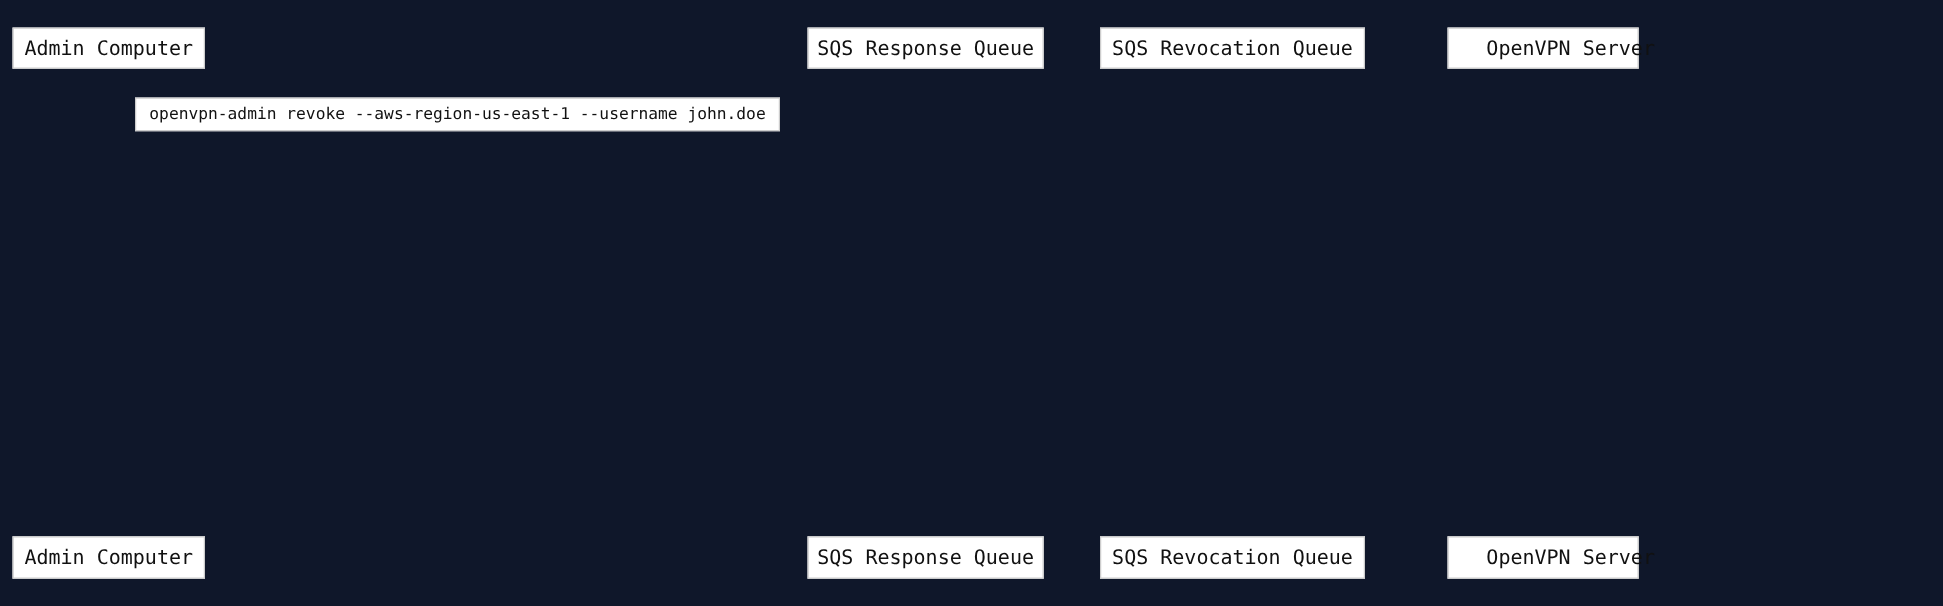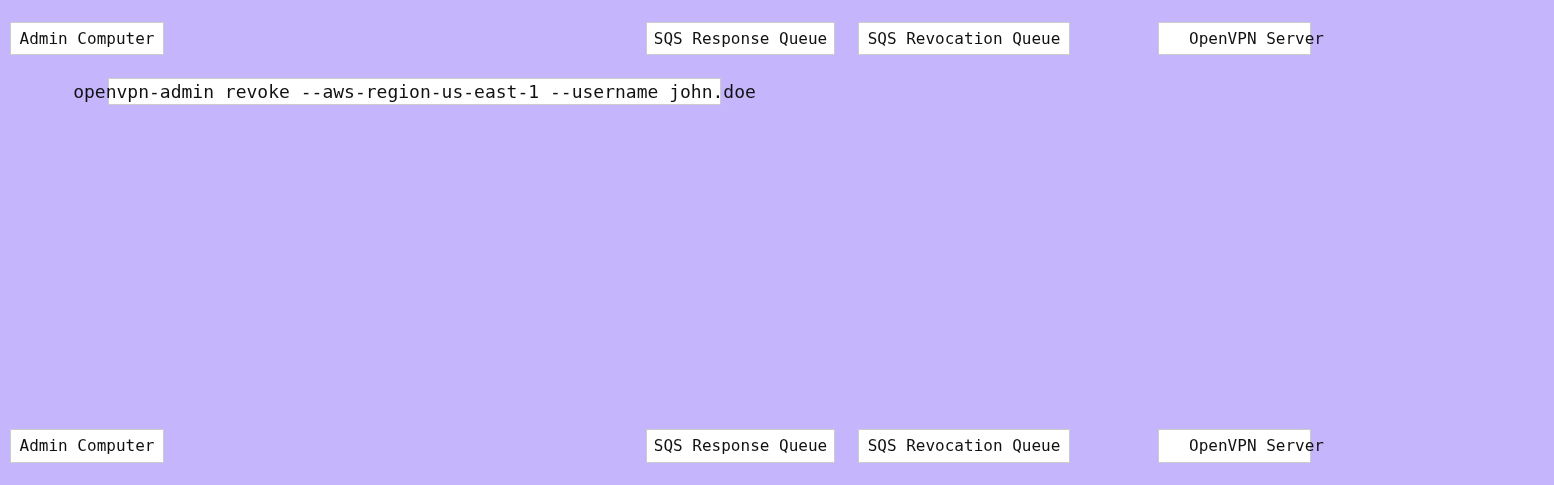--- a/index.html
+++ b/index.html
@@ -4,21 +4,21 @@
 <style>
   html, body {
     margin: 0;
     padding: 0;
     background: #000000;
   }
   .stage {
     position: relative;
     width: 1554px;
     height: 485px;
-    background: #c4b5fd;
+    background: #0f172a;
     overflow: hidden;
     font-family: "DejaVu Sans Mono", "Liberation Mono", monospace;
   }
   .pbox {
     position: absolute;
     box-sizing: border-box;
     height: 33px;
     background: #ffffff;
     border: 1px solid #cccccc;
     color: #111111;
@@ -27,34 +27,34 @@
     display: flex;
     align-items: center;
     justify-content: center;
     white-space: nowrap;
   }
   .row-top  { top: 22px; }
   .row-bottom { top: 429px; height: 34px; }
 
   .pos-admin      { left: 10px;   width: 154px; }
   .pos-response   { left: 646px;  width: 189px; }
-  .pos-revocation { left: 858px;  width: 212px; }
+  .pos-revocation { left: 880px;  width: 212px; }
   .pos-openvpn    { left: 1158px; width: 153px; padding-left: 44px; }
 
   .msgbox {
     position: absolute;
     box-sizing: border-box;
     left: 108px;
     top: 78px;
-    width: 613px;
+    width: 516px;
     height: 27px;
     background: #ffffff;
     border: 1px solid #cccccc;
     color: #111111;
-    font-size: 18px;
+    font-size: 13px;
     line-height: 16px;
     display: flex;
     align-items: center;
     justify-content: center;
     white-space: nowrap;
   }
 </style>
 </head>
 <body>
 

